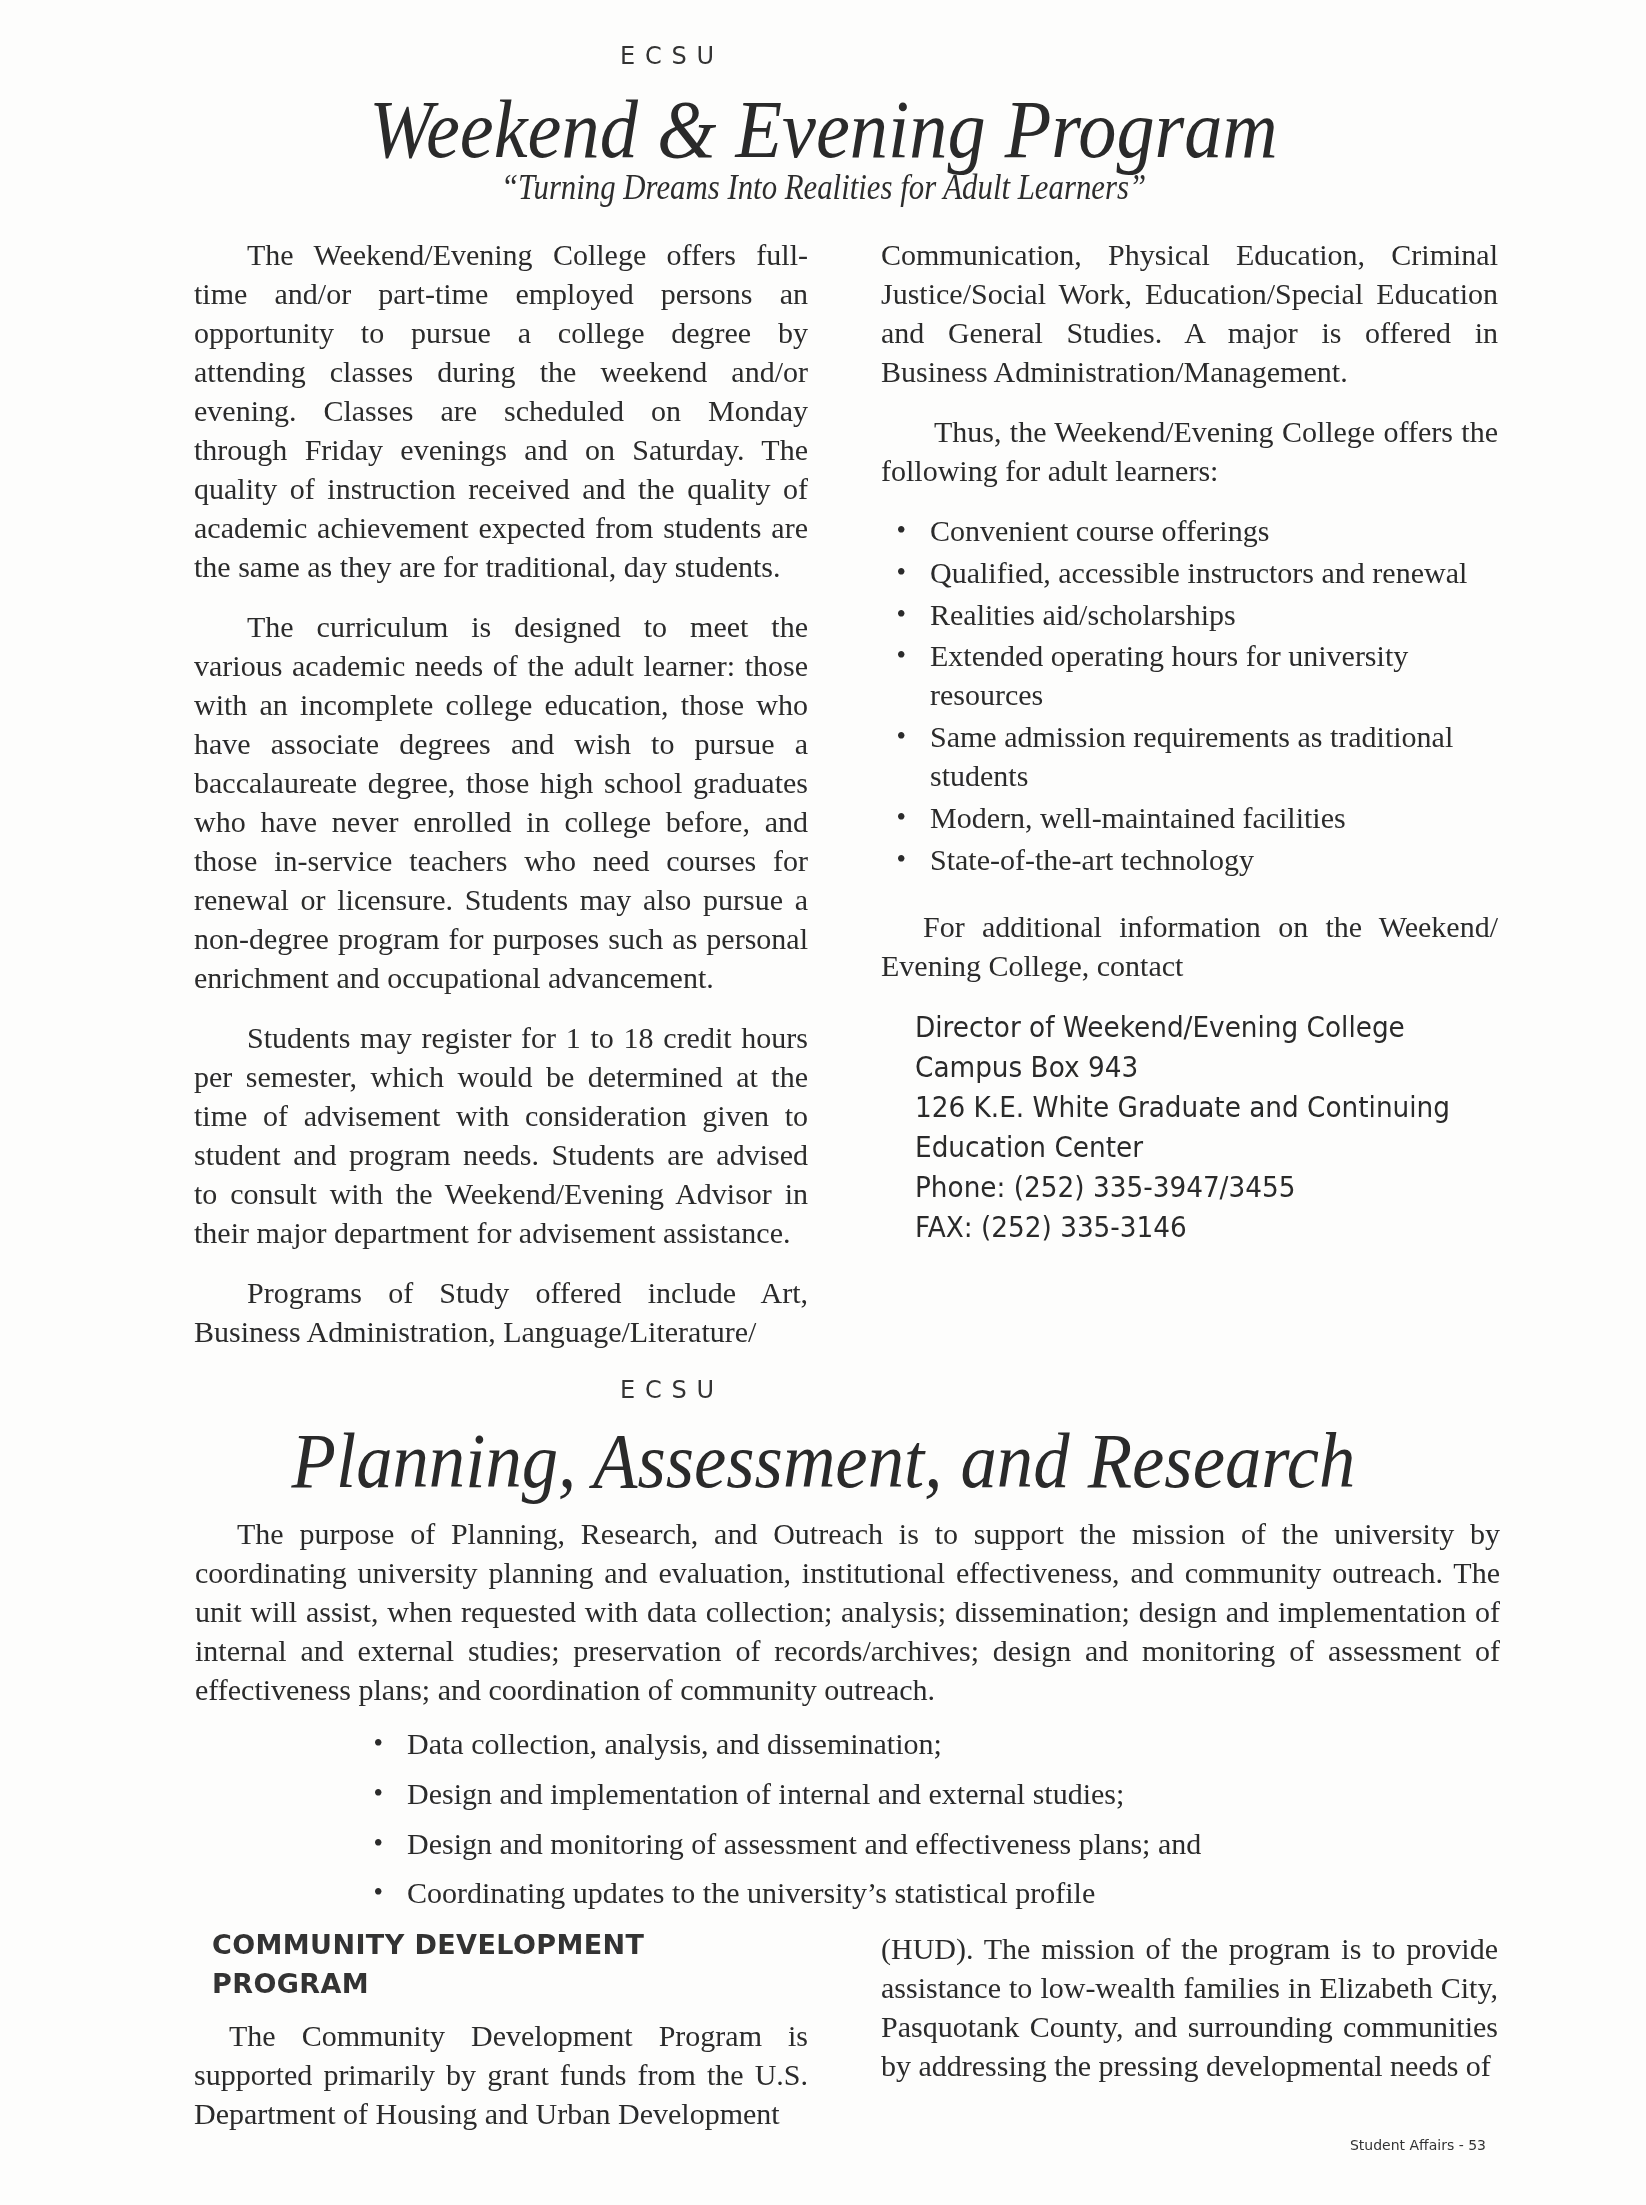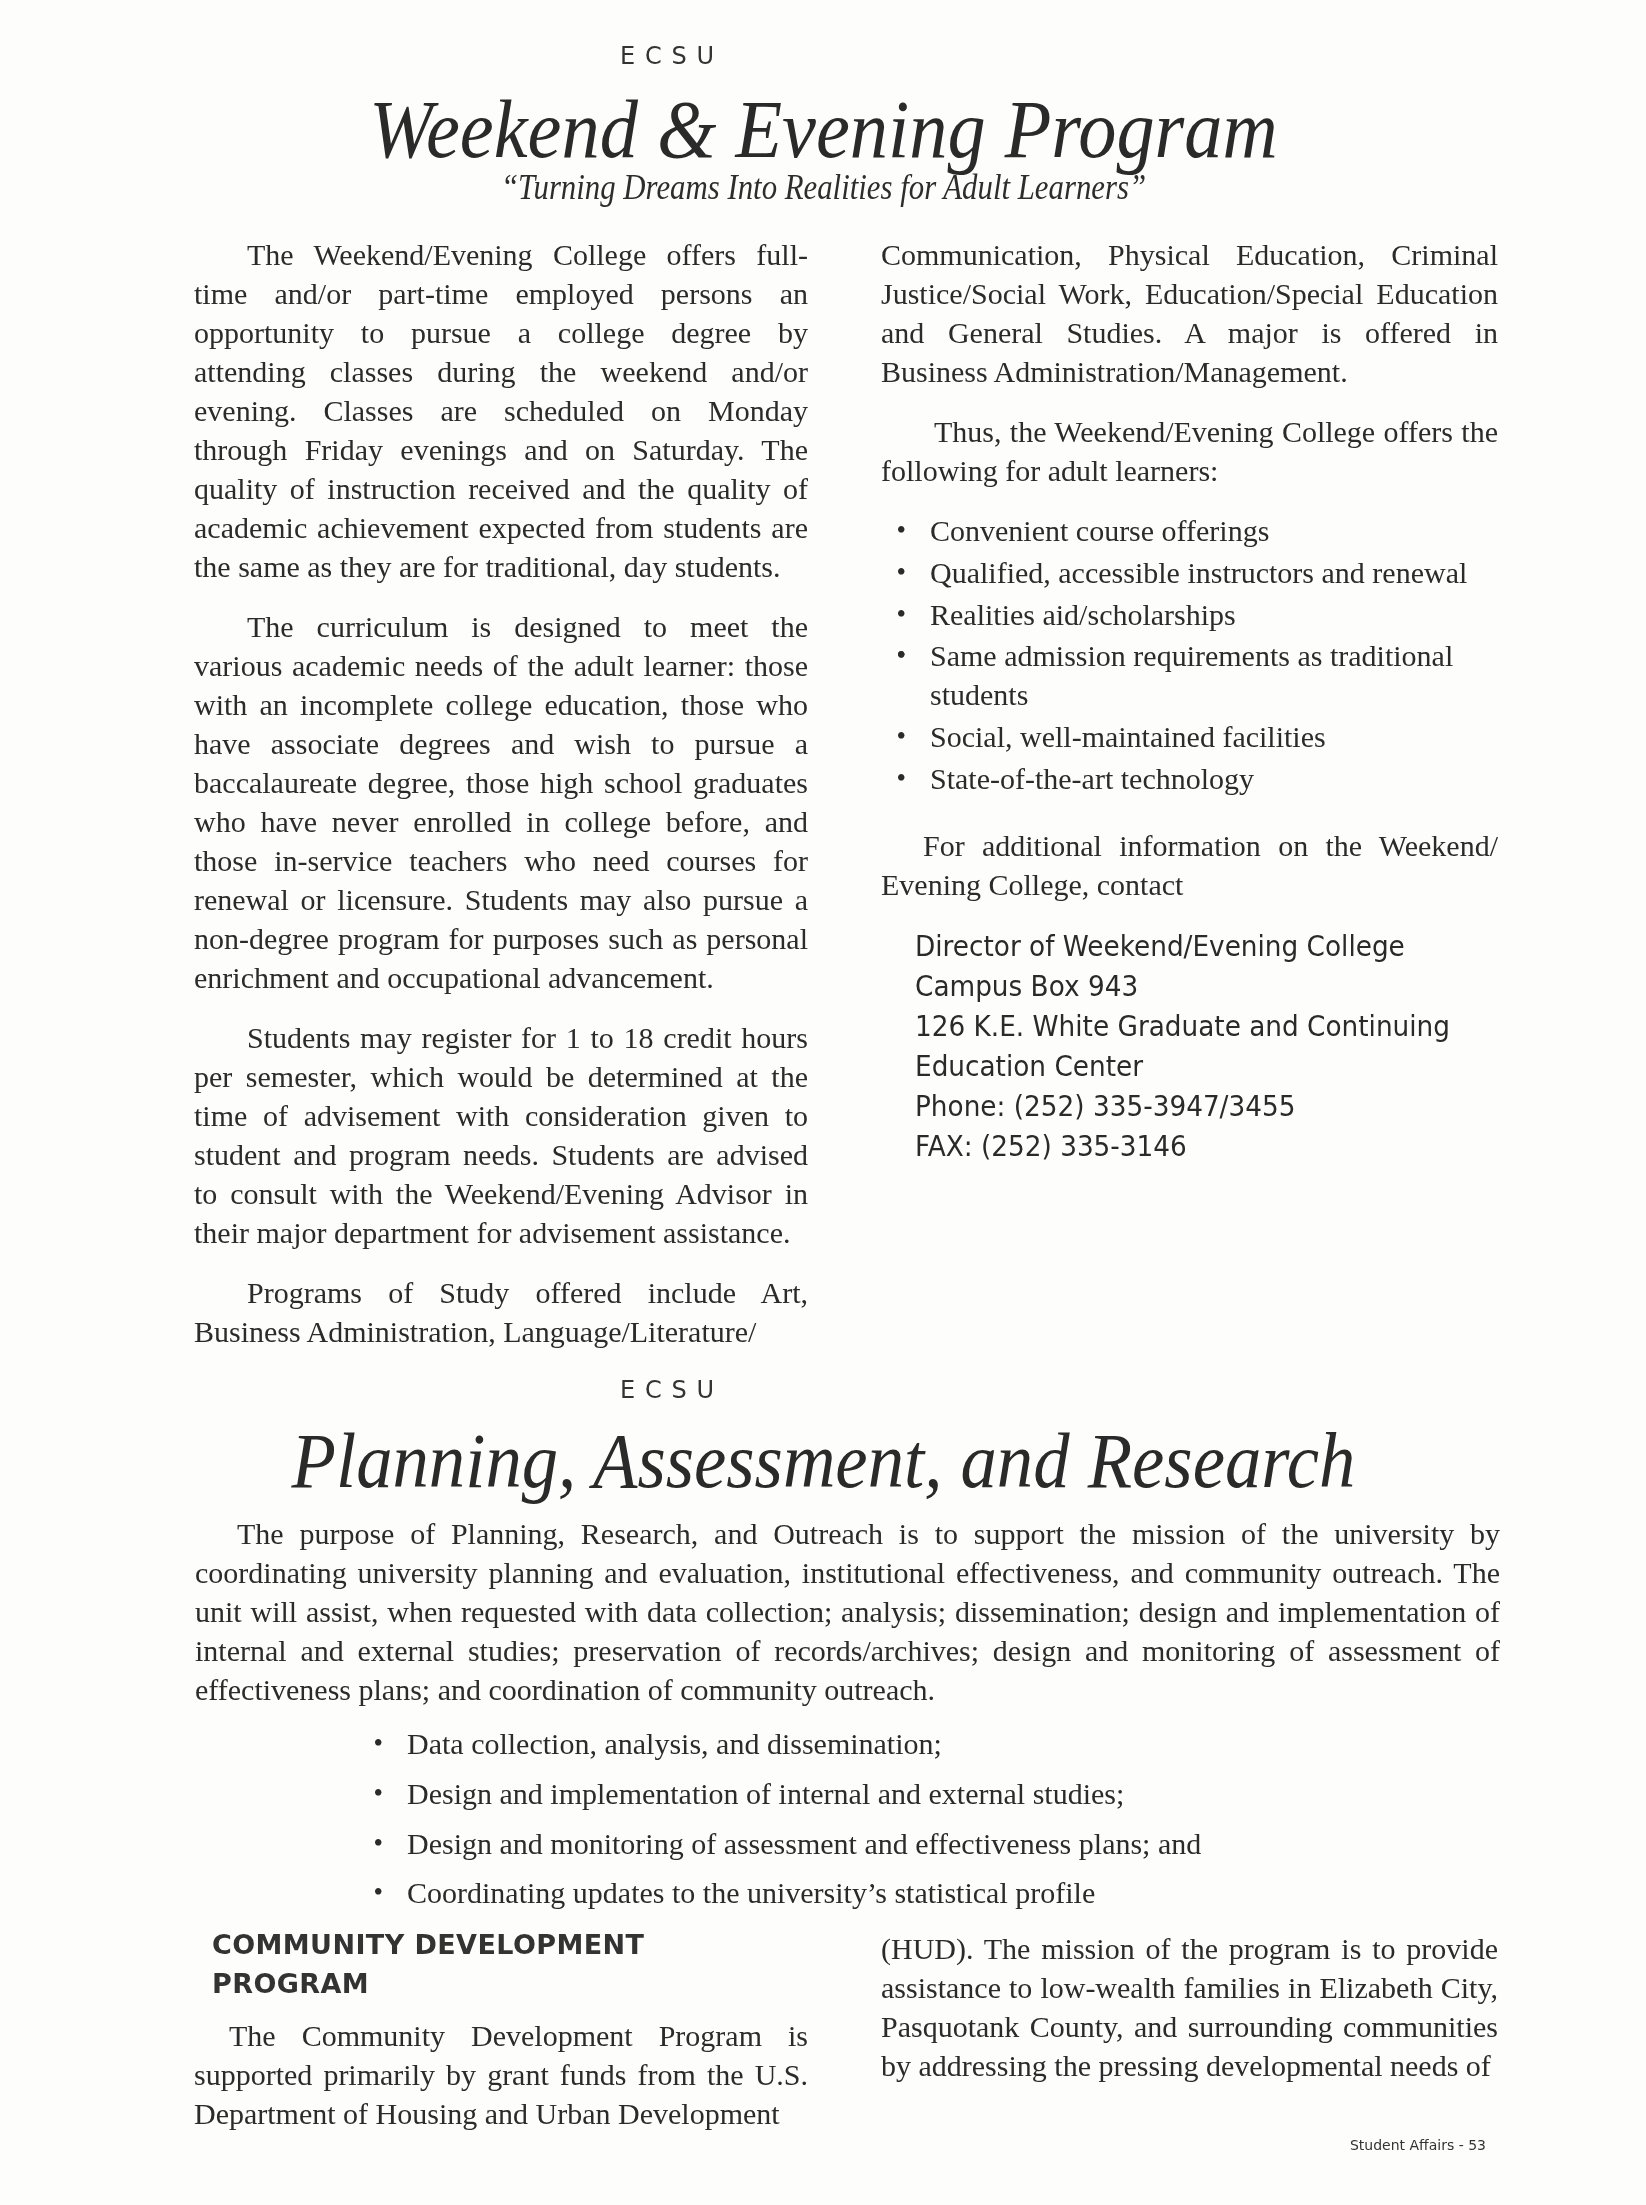--- a/index.html
+++ b/index.html
@@ -92,23 +92,23 @@
     <p>Programs of Study offered include Art, Business Administration, Language/Literature/</p>
   </div>
 
   <div class="col" style="left:881px; top:235px; width:617px;">
     <p class="noindent">Communication, Physical Education, Criminal Justice/Social Work, Education/Special Education and General Studies. A major is offered in Business Administration/Management.</p>
     <p>Thus, the Weekend/Evening College offers the following for adult learners:</p>
     <ul class="bullets">
       <li><span class="dot">•</span><span>Convenient course offerings</span></li>
       <li><span class="dot">•</span><span>Qualified, accessible instructors and renewal</span></li>
       <li><span class="dot">•</span><span>Realities aid/scholarships</span></li>
-      <li><span class="dot">•</span></li>
+      <li><span class="dot">•</span><span>Extended operating hours for university resources</span></li>
       <li><span class="dot">•</span><span>Same admission requirements as traditional students</span></li>
-      <li><span class="dot">•</span><span>Social, well-maintained facilities</span></li>
+      <li><span class="dot">•</span><span>Modern, well-maintained facilities</span></li>
       <li><span class="dot">•</span><span>State-of-the-art technology</span></li>
     </ul>
     <p style="text-indent:42px; margin-bottom:23px;">For additional information on the Weekend/ Evening College, contact</p>
     <div class="contact">
       <div>Director of Weekend/Evening College</div>
       <div>Campus Box 943</div>
       <div>126 K.E. White Graduate and Continuing</div>
       <div>Education Center</div>
       <div>Phone: (252) 335-3947/3455</div>
       <div>FAX: (252) 335-3146</div>

